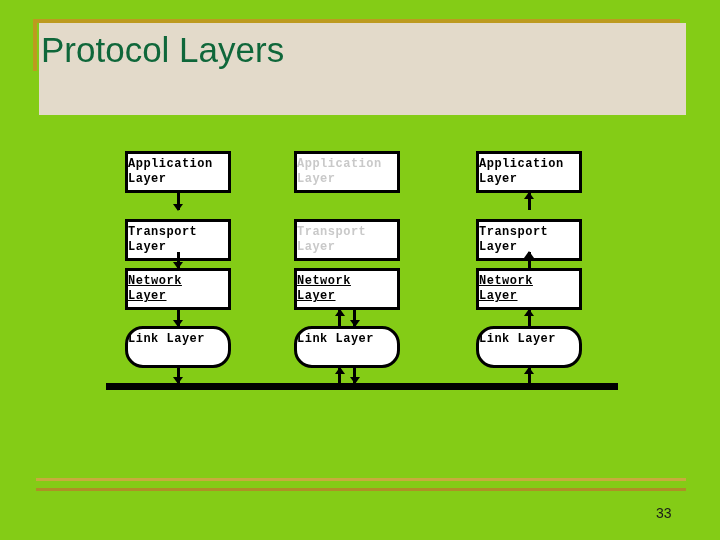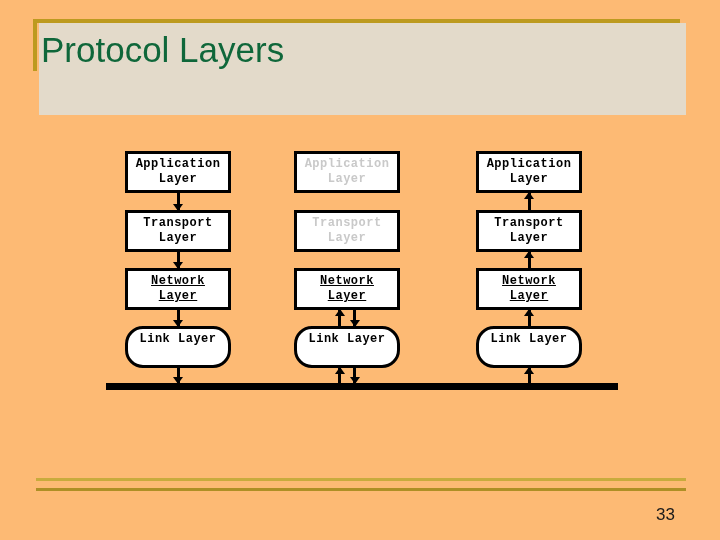--- a/index.html
+++ b/index.html
@@ -1,43 +1,43 @@
 <!DOCTYPE html>
 <html><head>
 <meta charset="utf-8">
 <style>
   html,body { margin:0; padding:0; background:#888; }
   .slide {
     position:relative; width:720px; height:540px;
-    background:#fdba74; overflow:hidden;
+    background:#84cc16; overflow:hidden;
     font-family:"Liberation Sans", sans-serif;
   }
   
   .title-accent-top  { position:absolute; left:35px; top:19px; width:645px; height:4px; background:#BD9A1F; }
   .title-accent-left { position:absolute; left:33px; top:19px; width:4px;  height:52px; background:#BD9A1F; }
   .title-panel       { position:absolute; left:39px; top:23px; width:647px; height:92px; background:#E3DACA; }
   .title-text {
     position:absolute; left:41px; top:31px;
     font-size:35px; line-height:38px; color:#0F673A;
     letter-spacing:0px; font-weight:normal;
   }
   
   .stack { position:absolute; top:151px; width:106px; height:240px; }
   .stack-left   { left:125px; }
   .stack-middle { left:294px; }
   .stack-right  { left:476px; }
   .layer-box {
     position:absolute; left:0; width:106px; height:42px; box-sizing:border-box;
     background:#FFFFFF; border:3px solid #000;
     font-family:"Liberation Mono", monospace; font-size:12px; font-weight:bold;
-    letter-spacing:0.5px; line-height:15px; text-align:center; padding-top:3px;
+    letter-spacing:0.5px; line-height:15px; text-align:left; padding-top:3px;
     white-space:pre-line; color:#000;
   }
   .layer-box.dimmed { color:#C9C9C9; }
-  .box-0 { top:0px; }  .box-1 { top:59px; }  .box-2 { top:117px;text-decoration:underline; }  .box-3 { top:175px;border-radius:18px; }
+  .box-0 { top:0px; }  .box-1 { top:68px; }  .box-2 { top:117px;text-decoration:underline; }  .box-3 { top:175px;border-radius:18px; }
   .gap { position:absolute; left:0; width:100%; }
   .gap-0 { top:42px;  height:17px; }
   .gap-1 { top:101px; height:16px; }
   .gap-2 { top:159px; height:16px; }
   .gap-3 { top:217px; height:15px; }
   .arrow {
     position:absolute; top:0; bottom:0; width:3px; background:#000;
     left:50%; margin-left:-1.5px;
   }
   .arrow::after {
@@ -47,21 +47,21 @@
   }
   .arrow.down::after { bottom:-1px; border-top:7px solid #000; }
   .arrow.up::after   { top:-1px;    border-bottom:7px solid #000; }
   .arrow.off-left  { margin-left:-9px; }
   .arrow.off-right { margin-left:6px; }
   
   .bus-line { position:absolute; left:106px; top:383px; width:512px; height:7px; background:#000; }
   
   .footer-rule-top    { position:absolute; left:36px; top:478px; width:650px; height:3px; background:#C8AB3D; }
   .footer-rule-bottom { position:absolute; left:36px; top:488px; width:650px; height:3px; background:#AE8F25; }
-  .page-number { position:absolute; left:656px; top:505px; font-size:17px; color:#1A1A1A; }
+  .page-number { position:absolute; left:656px; top:505px; font-size:14px; color:#1A1A1A; }
 </style>
 </head>
 <body>
 
 <div class="slide">
 
   <div class="title-accent-top"></div>
   <div class="title-accent-left"></div>
   <div class="title-panel"></div>
   <div class="title-text">Protocol Layers</div>

